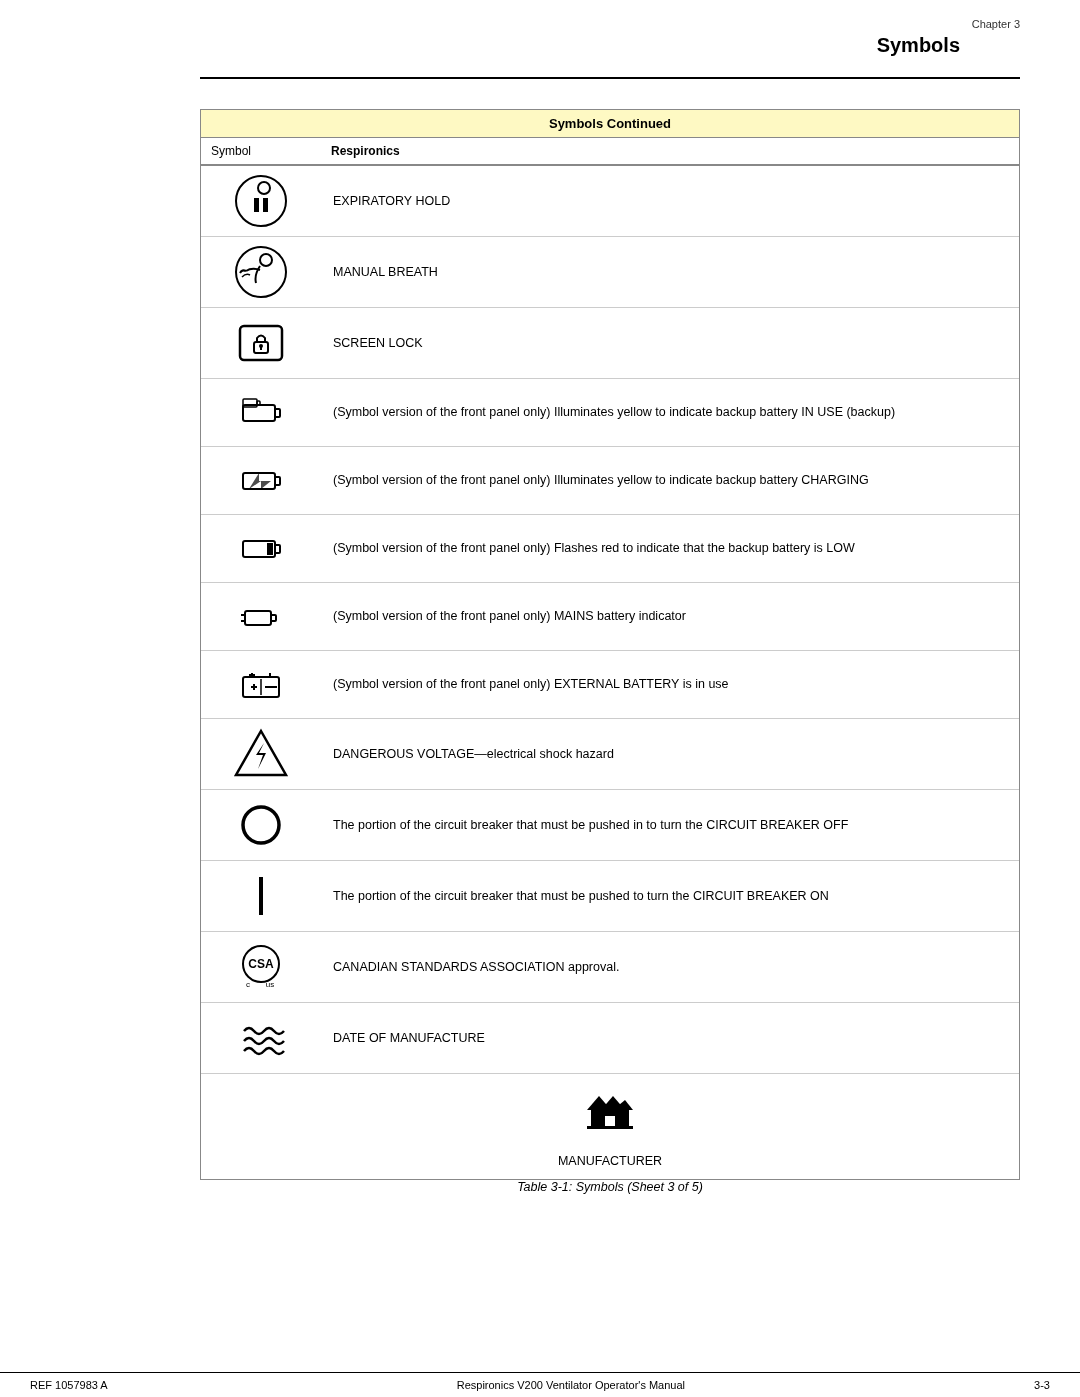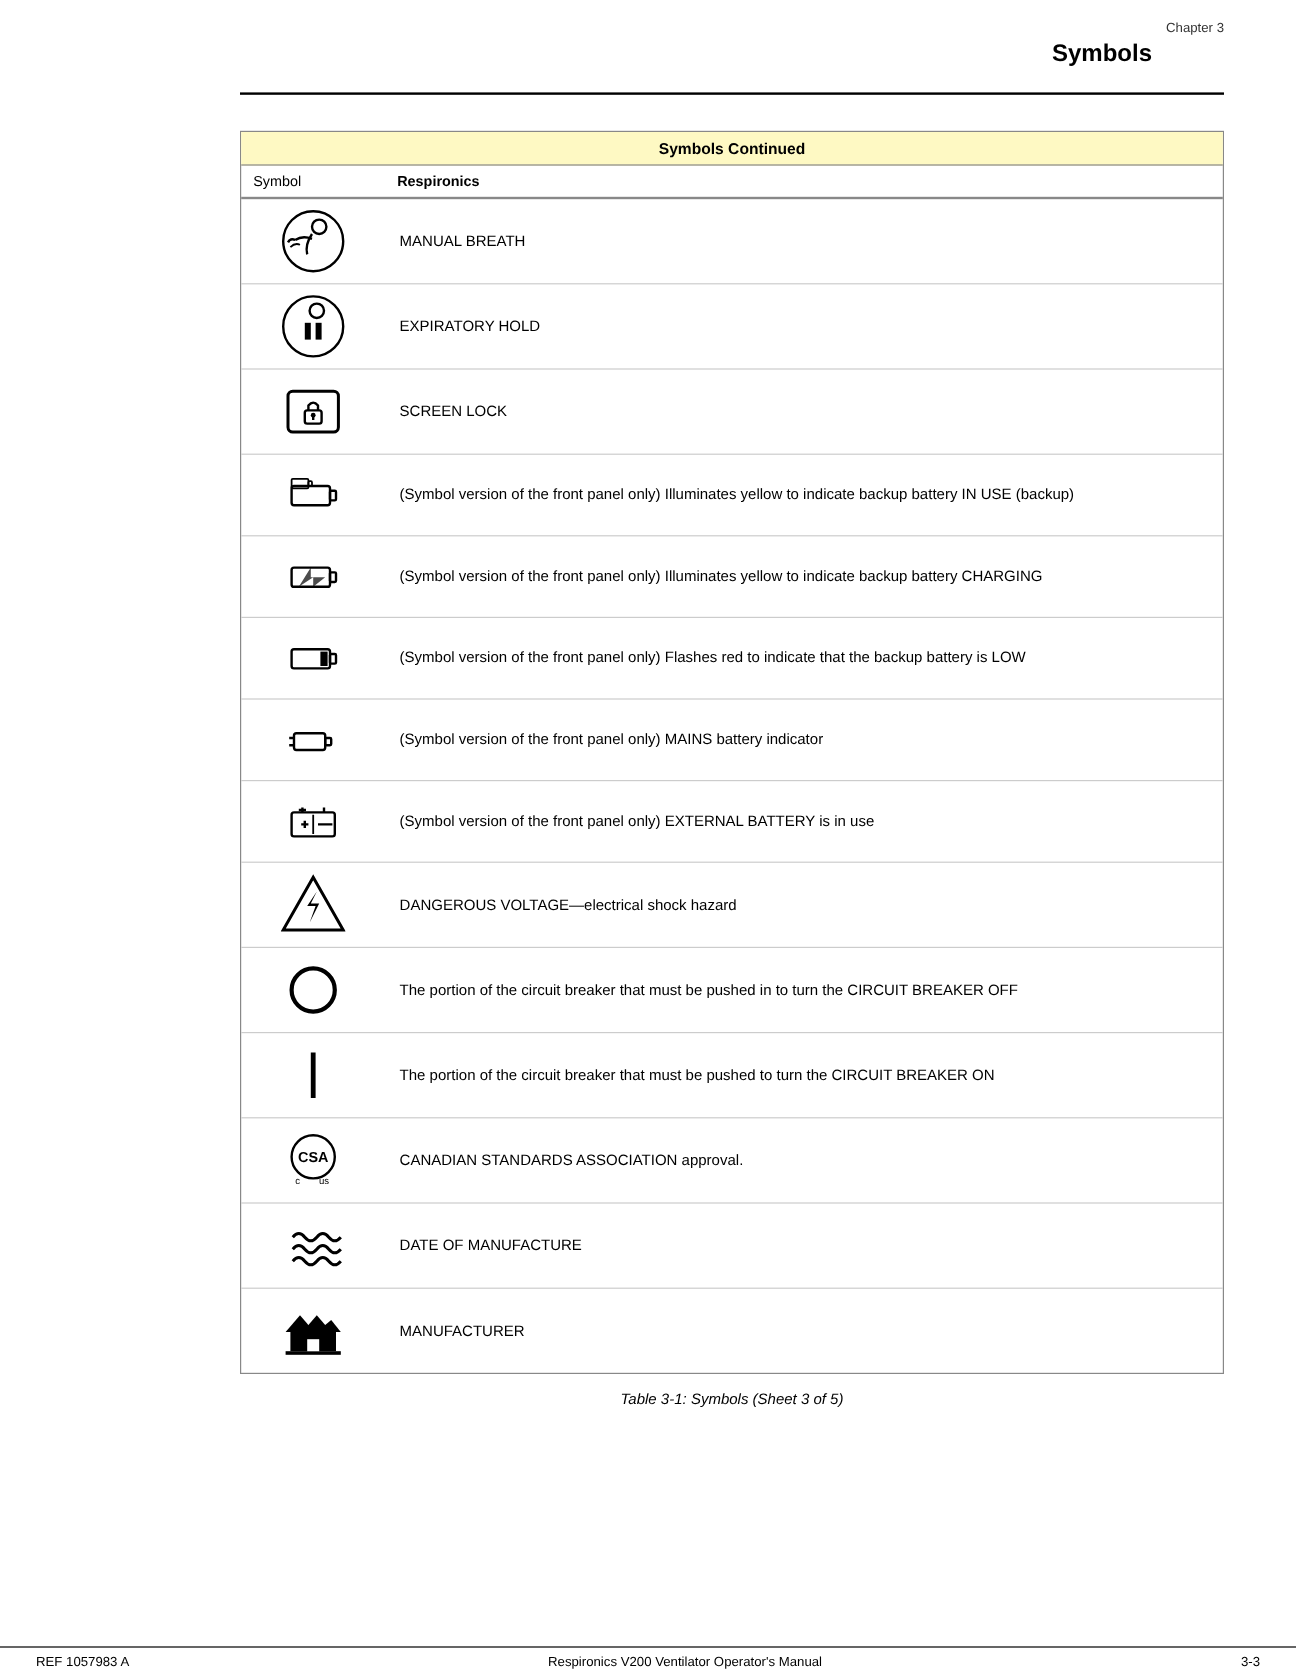--- a/index.html
+++ b/index.html
@@ -73,20 +73,21 @@
 
     .table-row {
       display: flex;
       align-items: center;
       border-bottom: 1px solid #ccc;
       min-height: 68px;
     }
 
     .table-row:last-child {
       border-bottom: none;
+      flex-direction: column;
     }
 
     .symbol-cell {
       width: 120px;
       min-width: 120px;
       display: flex;
       align-items: center;
       justify-content: center;
       padding: 8px 6px;
     }
@@ -105,21 +106,20 @@
     }
 
     .icon-sm {
       width: 44px;
       height: 44px;
     }
 
     .caption {
       text-align: center;
       font-size: 12.5px;
-      margin-top: 14px;
       font-style: italic;
     }
 
     .page-footer {
       position: absolute;
       bottom: 0;
       left: 0;
       right: 0;
       border-top: 1px solid #000;
       display: flex;
@@ -145,48 +145,48 @@
     <div class="col-headers">
       <div class="col-symbol">Symbol</div>
       <div class="col-desc">Respironics</div>
     </div>
 
     <div class="table-row">
       <div class="symbol-cell">
         <svg class="icon-svg" viewBox="0 0 54 54" xmlns="http://www.w3.org/2000/svg">
           <circle cx="27" cy="27" r="25" fill="none" stroke="#000" stroke-width="2"></circle>
 
+          <circle cx="30" cy="14" r="6" fill="none" stroke="#000" stroke-width="2"></circle>
+
+          <rect x="20" y="24" width="5" height="14" fill="#000"></rect>
+          <rect x="29" y="24" width="5" height="14" fill="#000"></rect>
+        </svg>
+      </div>
+      <div class="desc-cell">
+        <span>EXPIRATORY HOLD</span>
+      </div>
+    </div>
+
+    <div class="table-row">
+      <div class="symbol-cell">
+        <svg class="icon-svg" viewBox="0 0 54 54" xmlns="http://www.w3.org/2000/svg">
+          <circle cx="27" cy="27" r="25" fill="none" stroke="#000" stroke-width="2"></circle>
+
           <circle cx="32" cy="15" r="6" fill="none" stroke="#000" stroke-width="2"></circle>
 
           <path d="M26 21 Q20 30 22 38" fill="none" stroke="#000" stroke-width="2"></path>
 
           <path d="M26 25 Q18 22 12 26" fill="none" stroke="#000" stroke-width="2"></path>
 
           <path d="M12 26 Q8 24 6 28" fill="none" stroke="#000" stroke-width="2"></path>
           <path d="M16 30 Q12 28 8 32" fill="none" stroke="#000" stroke-width="1.5"></path>
         </svg>
       </div>
       <div class="desc-cell">
         <span>MANUAL BREATH</span>
-      </div>
-    </div>
-
-    <div class="table-row">
-      <div class="symbol-cell">
-        <svg class="icon-svg" viewBox="0 0 54 54" xmlns="http://www.w3.org/2000/svg">
-          <circle cx="27" cy="27" r="25" fill="none" stroke="#000" stroke-width="2"></circle>
-
-          <circle cx="30" cy="14" r="6" fill="none" stroke="#000" stroke-width="2"></circle>
-
-          <rect x="20" y="24" width="5" height="14" fill="#000"></rect>
-          <rect x="29" y="24" width="5" height="14" fill="#000"></rect>
-        </svg>
-      </div>
-      <div class="desc-cell">
-        <span>EXPIRATORY HOLD</span>
       </div>
     </div>
 
     <div class="table-row">
       <div class="symbol-cell">
         <svg class="icon-svg" viewBox="0 0 54 54" xmlns="http://www.w3.org/2000/svg">
 
           <rect x="6" y="10" width="42" height="34" rx="4" ry="4" fill="none" stroke="#000" stroke-width="2.5"></rect>
 
           <rect x="20" y="26" width="14" height="11" rx="2" fill="none" stroke="#000" stroke-width="2"></rect>

